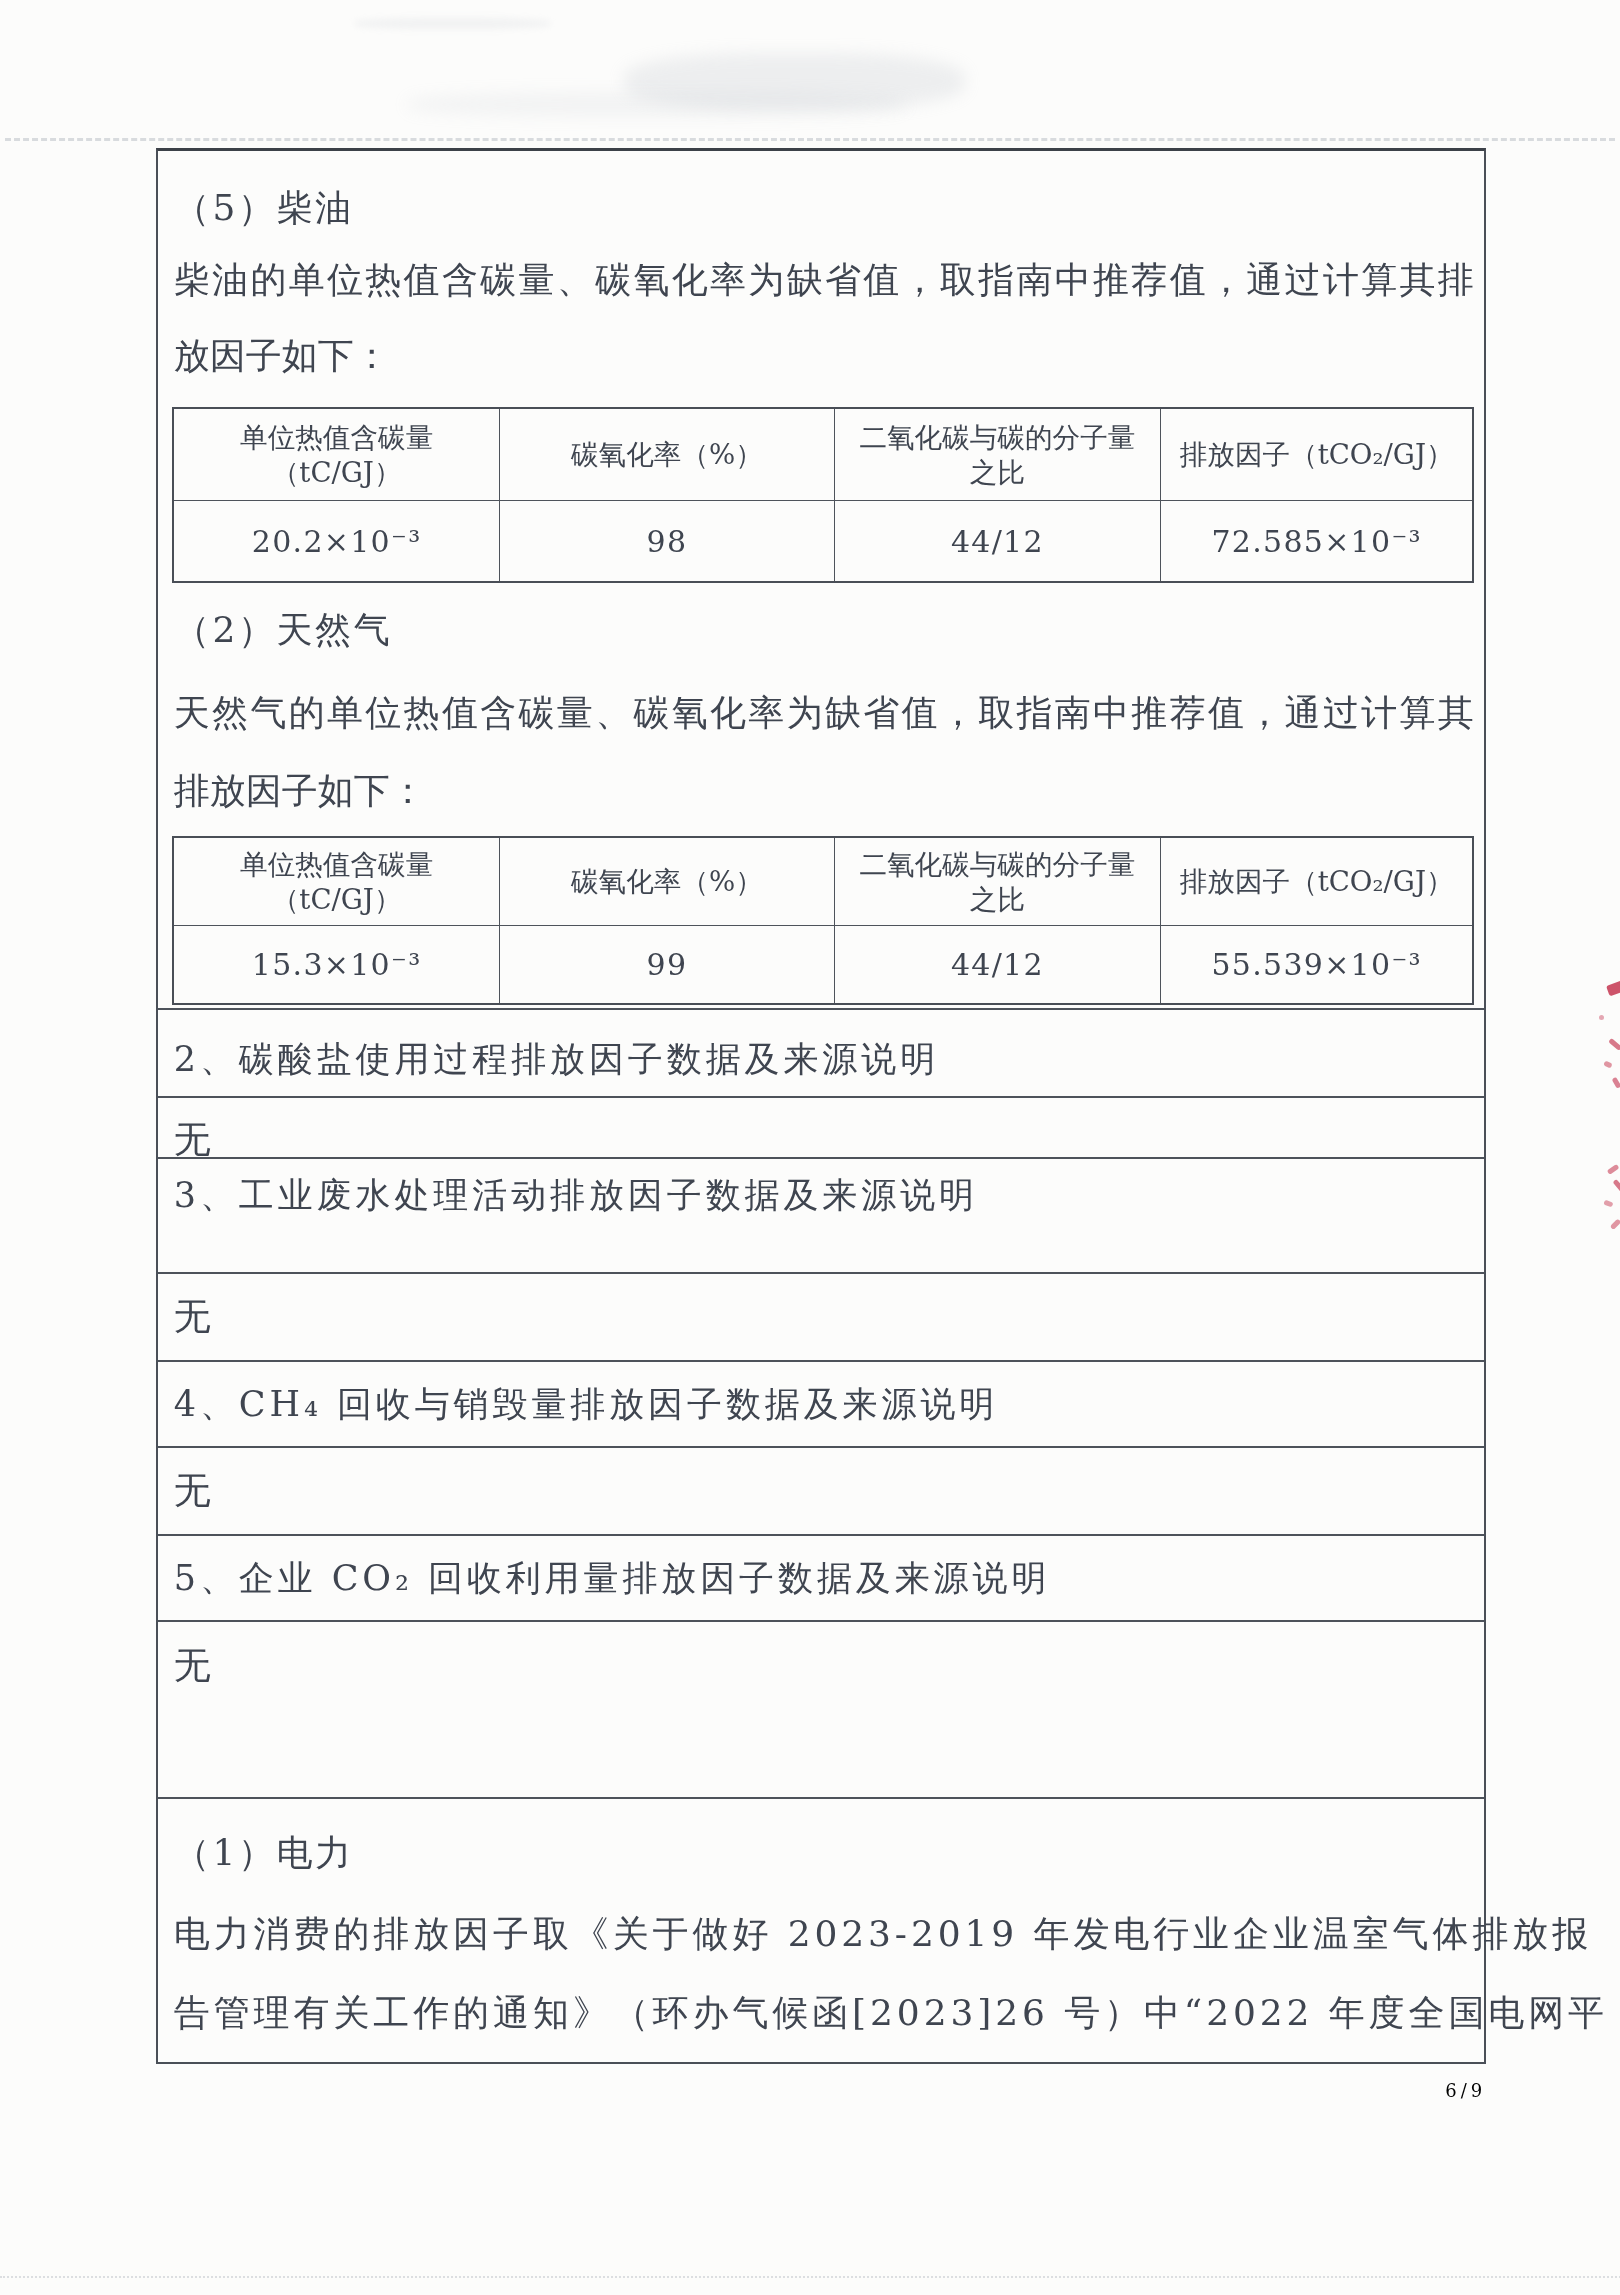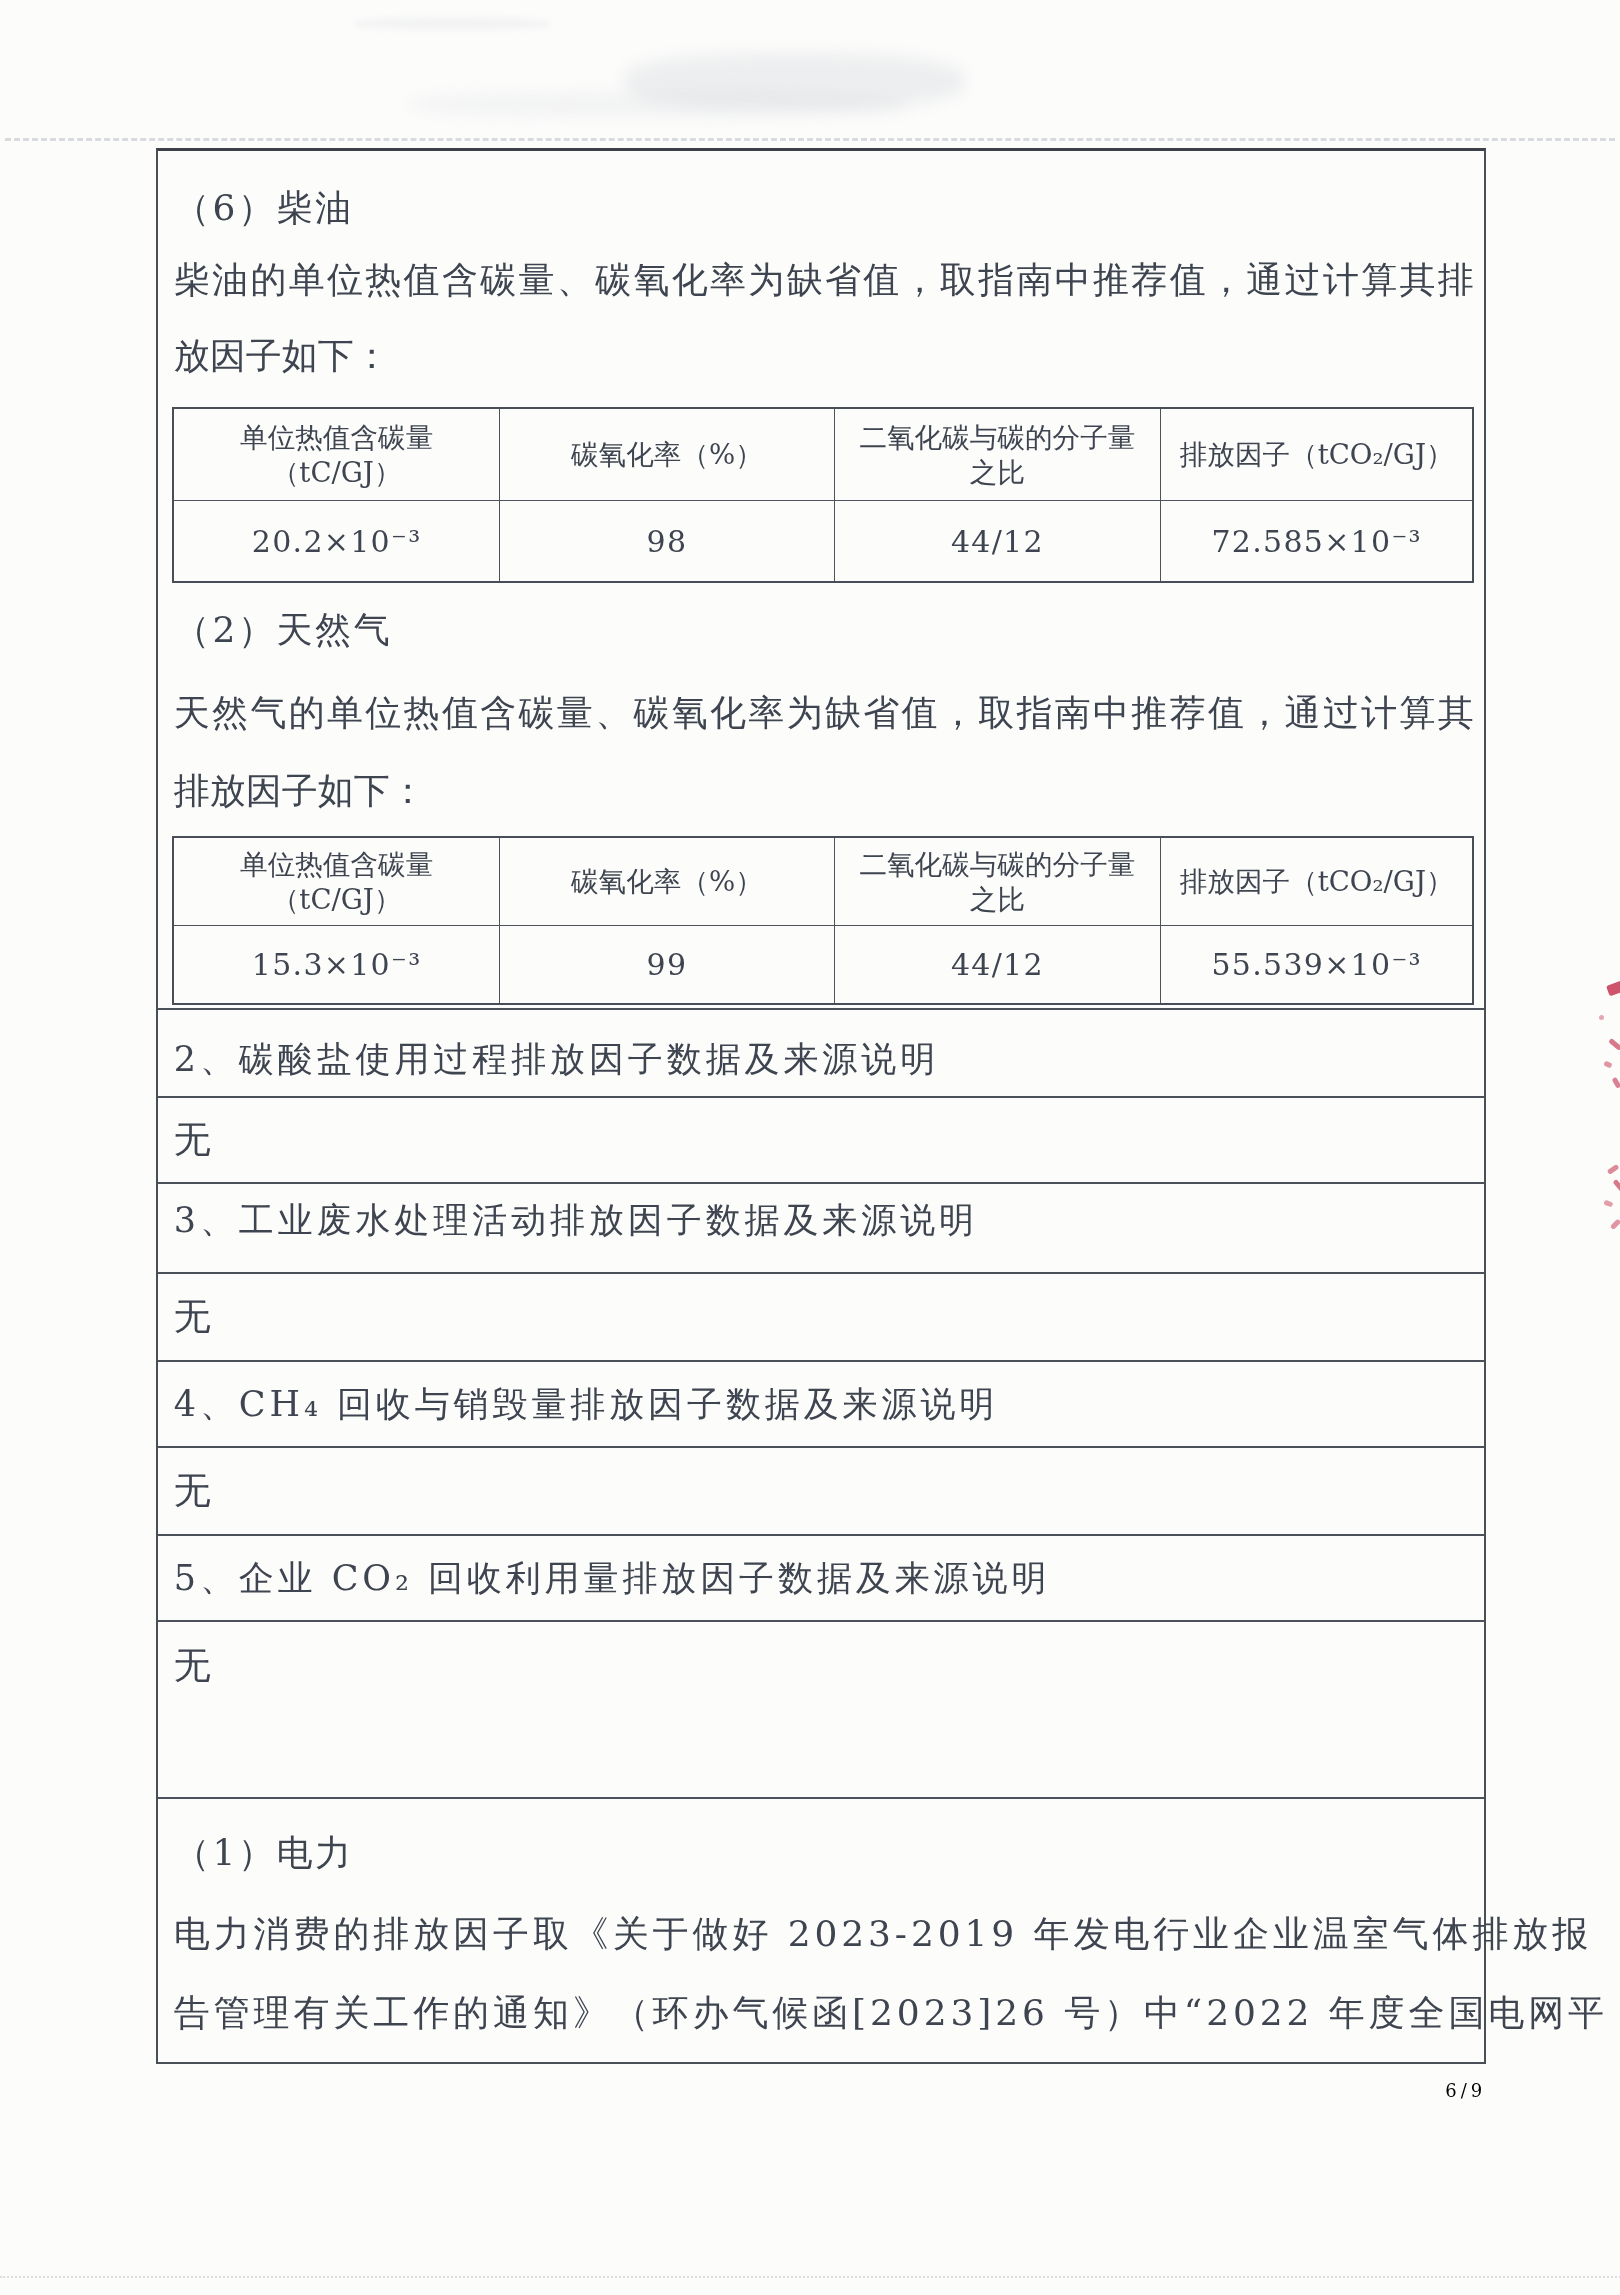--- a/index.html
+++ b/index.html
@@ -95,21 +95,21 @@
   <div class="red m2a"></div>
   <div class="red m2b"></div>
   <div class="red m2c"></div>
   <div class="red m3a"></div>
   <div class="red m3b"></div>
   <div class="red m3c"></div>
   <div class="red m3d"></div>
 
   <div class="box">
 
-    <div class="h-line" style="top:36px">（6）柴油</div>
+    <div class="h-line" style="top:36px">（5）柴油</div>
     <div class="para nojust" style="top:184px">放因子如下：</div>
     <div class="para" style="top:108px">柴油的单位热值含碳量、碳氧化率为缺省值，取指南中推荐值，通过计算其排</div>
 
     <table class="ftable" style="top:256px">
       <colgroup>
           <col style="width:326px">
           <col style="width:335px">
           <col style="width:326px">
           <col style="width:313px">
         </colgroup>
@@ -176,21 +176,21 @@
           <td>99</td>
           <td>44/12</td>
           <td>55.539×10⁻³</td>
         </tr>
       </tbody>
     </table>
 
     <div class="row title" style="top:857px;height:100px">2、碳酸盐使用过程排放因子数据及来源说明</div>
     <div class="row value" style="top:945px;height:85px">无</div>
 
-    <div class="row title" style="top:1031px;height:75px">3、工业废水处理活动排放因子数据及来源说明</div>
+    <div class="row title" style="top:1006px;height:75px">3、工业废水处理活动排放因子数据及来源说明</div>
     <div class="row value" style="top:1121px;height:88px">无</div>
 
     <div class="row title" style="top:1209px;height:86px">4、CH₄ 回收与销毁量排放因子数据及来源说明</div>
     <div class="row value" style="top:1295px;height:88px">无</div>
 
     <div class="row title" style="top:1383px;height:86px">5、企业 CO₂ 回收利用量排放因子数据及来源说明</div>
     <div class="row value" style="top:1469px;height:89px">无</div>
 
 
     <div class="row lastcell" style="top:1646px;height:268px">

